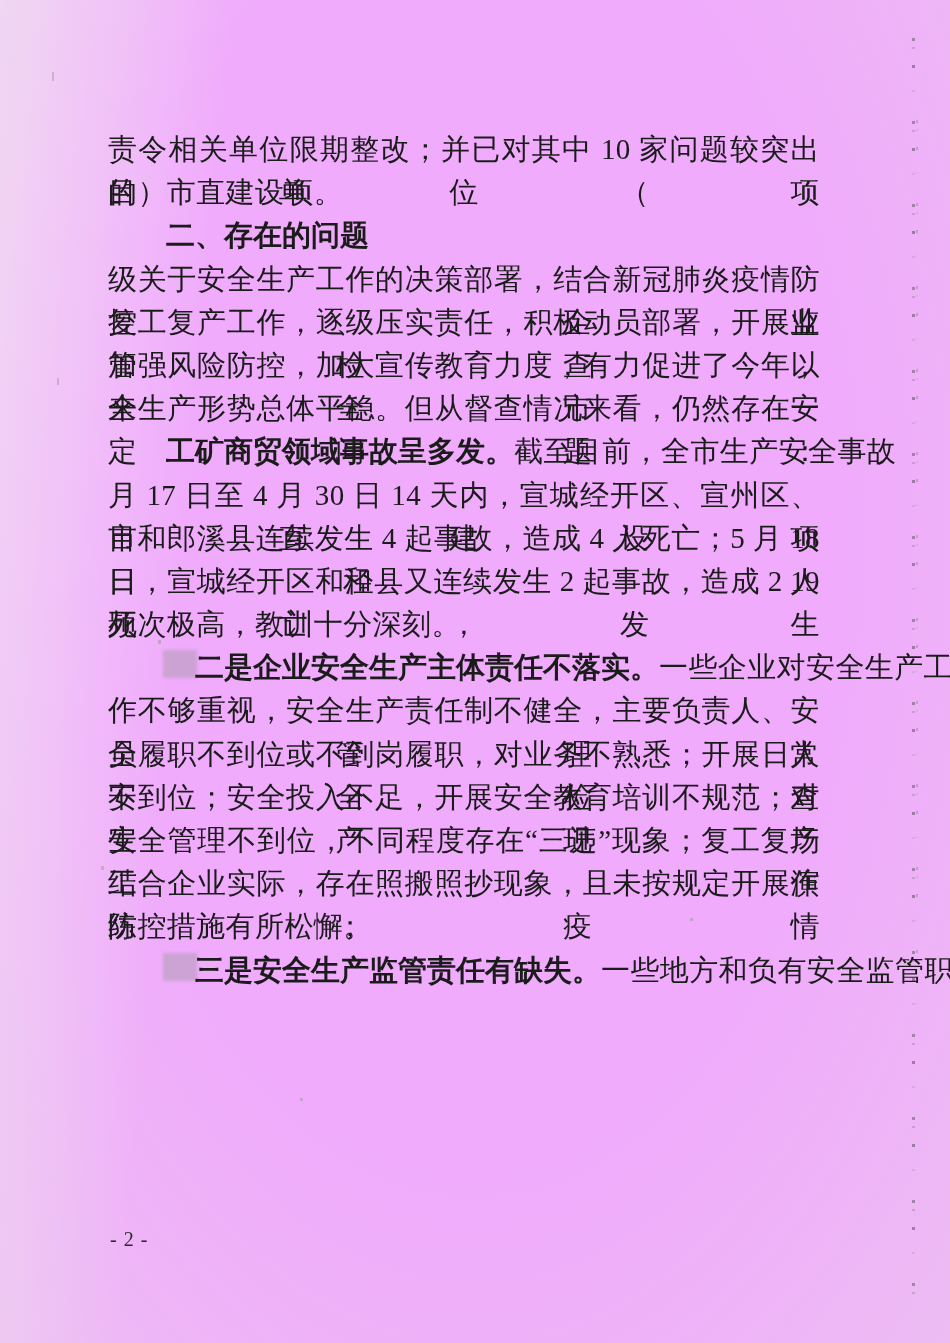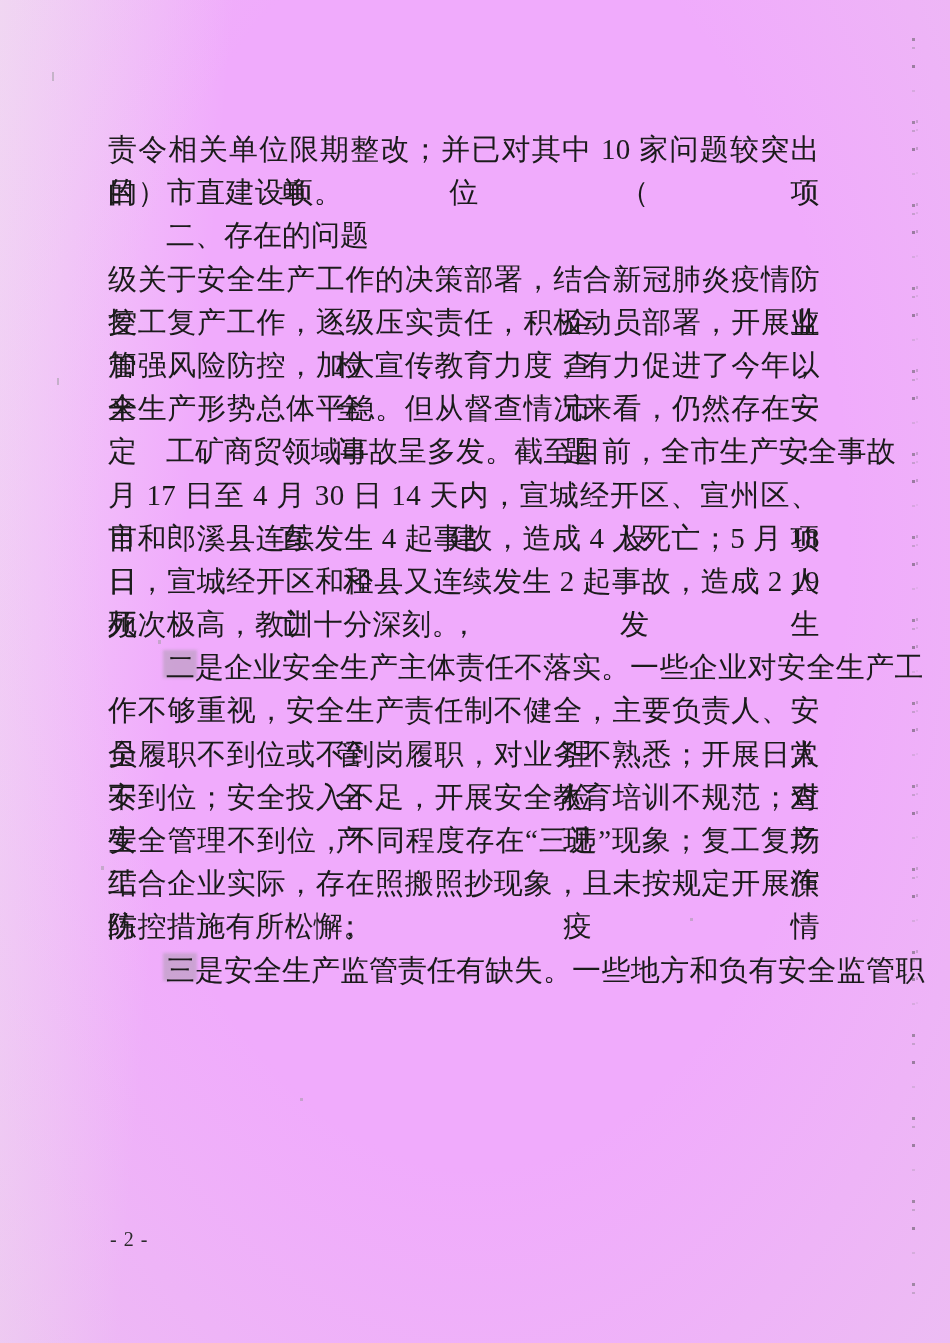--- a/index.html
+++ b/index.html
@@ -84,42 +84,42 @@
   }
   .line.justify {
     white-space: normal;
     text-align: justify;
     text-align-last: justify;
   }
   .indent2 { padding-left: 58px; }
 
   .hei {
     font-family: "Liberation Sans", "DejaVu Sans", sans-serif;
-    font-weight: normal;
+    font-weight: bold;
     letter-spacing: 0px;
   }
   .heading-line .hei { font-size: 29px; }
 
   
   .smudge {
     position: relative;
     display: inline-block;
   }
   .smudge::before {
     content: "";
     position: absolute;
     left: -3px;
     top: 4px;
     width: 34px;
     height: 28px;
     background: rgba(150,150,152,0.40);
     filter: blur(1.5px);
     z-index: 0;
   }
-  .smudge > span { position: relative; z-index: 1; }
+  .smudge > span { position: relative; z-index: 1; margin-left: 29px; }
 
   .page-number {
     position: absolute;
     left: 110px;
     top: 1228px;
     font-size: 20px;
     letter-spacing: 1px;
     font-family: "Liberation Serif", "DejaVu Serif", serif;
     color: #2a2a2a;
   }

